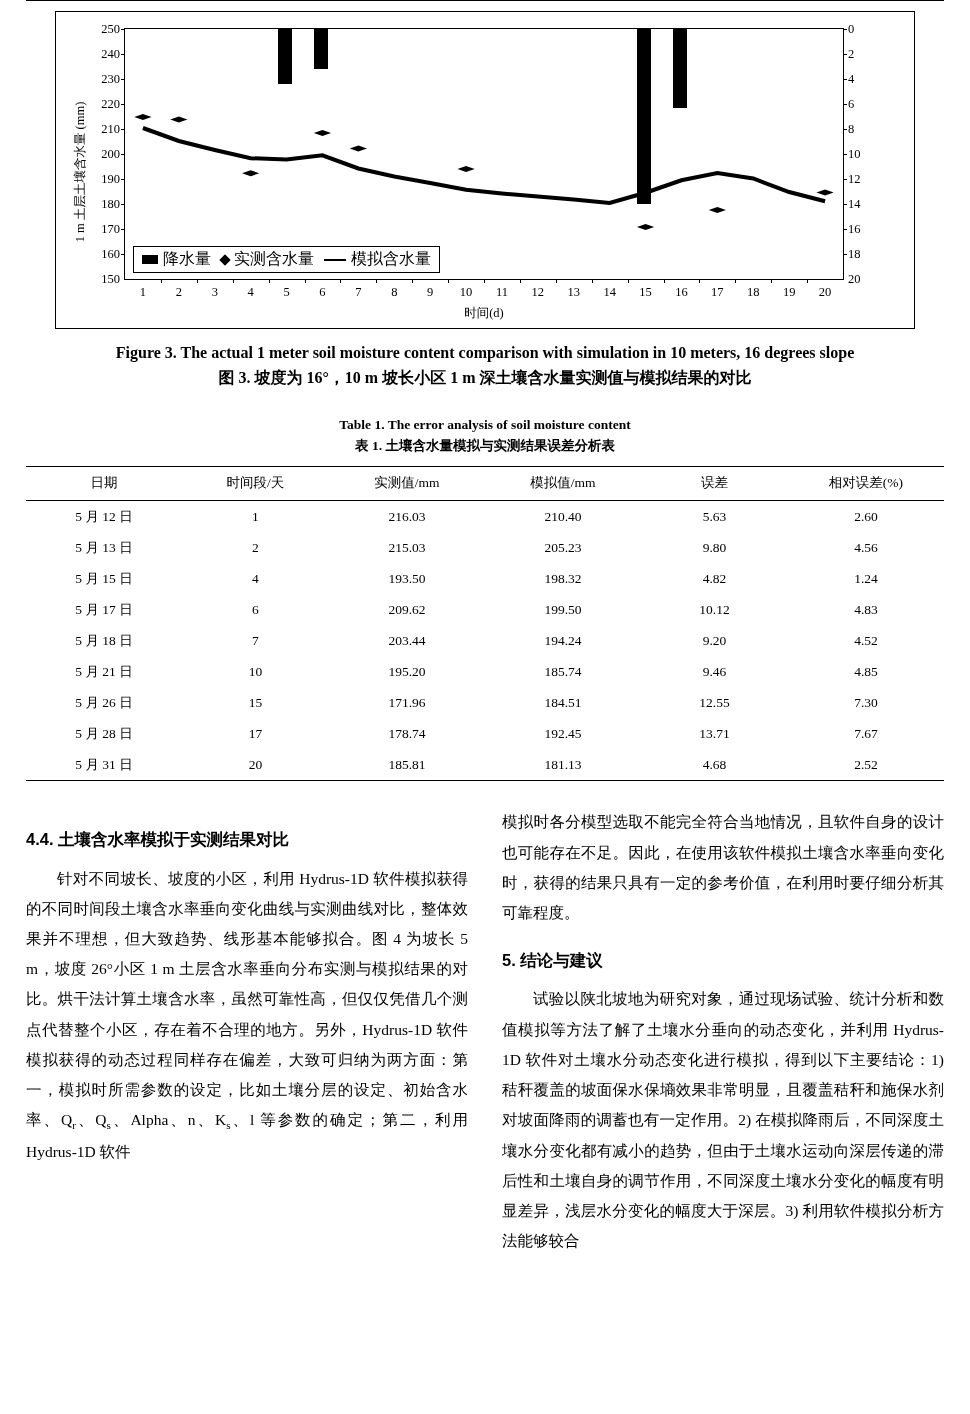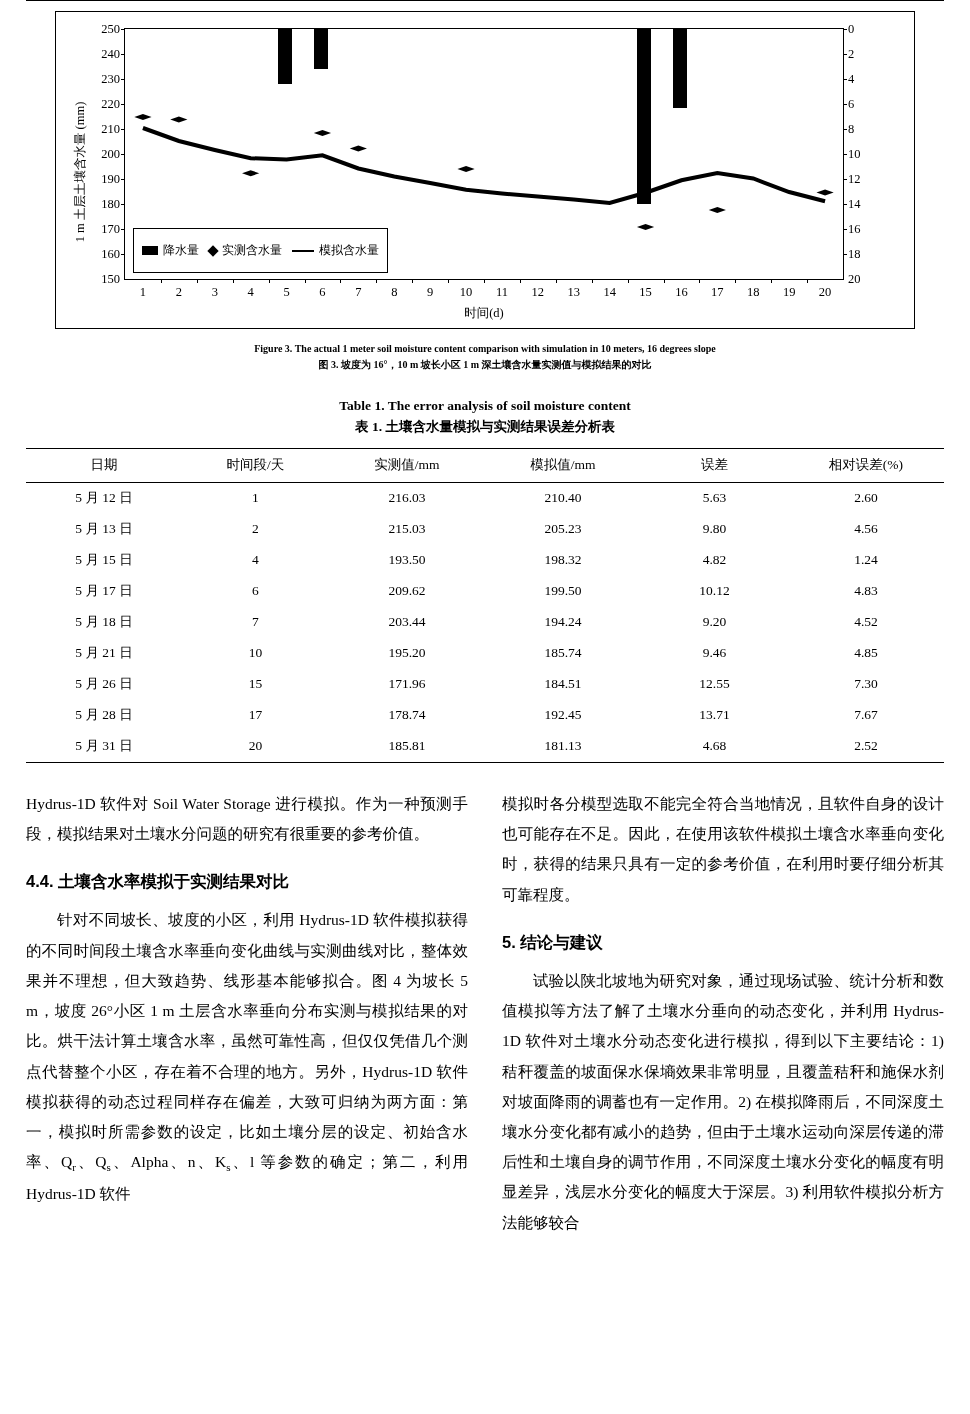--- a/index.html
+++ b/index.html
@@ -95,34 +95,34 @@
   .bar{
     position:absolute;
     background:#000;
     top:0;
   }
   .legend{
     position:absolute;
     left:8px;bottom:6px;
     border:1px solid #000;
     background:#fff;
-    padding:13px 8px;
-    font-size:12px;
+    padding:2px 8px;
+    font-size:16px;
     display:flex;
     align-items:center;
     gap:10px;
     white-space:nowrap;
   }
   .legend .item{display:flex;align-items:center;gap:5px;}
   .lg-bar{display:inline-block;width:16px;height:9px;background:#000;}
   .lg-dia{display:inline-block;width:8px;height:8px;background:#000;transform:rotate(45deg);}
   .lg-line{display:inline-block;width:22px;height:0;border-top:2px solid #000;}
   .figcap{
     text-align:center;
-    font-size:10px;
+    font-size:16px;
     font-weight:bold;
     margin-top:12px;
     line-height:1.55;
     font-family:"Liberation Serif", serif;
   }
   
   .tabcap{
     text-align:center;
     font-size:13.5px;
     font-weight:bold;
@@ -414,21 +414,20 @@
         <td>185.81</td>
         <td>181.13</td>
         <td>4.68</td>
         <td>2.52</td>
       </tr>
     </tbody>
   </table>
 
   <div class="cols">
     <div class="col">
-      <p>Hydrus-1D 软件对 Soil Water Storage 进行模拟。作为一种预测手段，模拟结果对土壤水分问题的研究有很重要的参考价值。</p>
       <div class="head2">4.4. 土壤含水率模拟于实测结果对比</div>
       <p class="indent"><span>针对不同坡长、坡度的小区，利用 Hydrus-1D 软件模拟获得的不同时间段土壤含水率垂向变化曲线与实测曲线对比，整体效果并不理想，但大致趋势、线形基本能够拟合。图 4 为坡长 5 m，坡度 26°小区 1 m 土层含水率垂向分布实测与模拟结果的对比。烘干法计算土壤含水率，虽然可靠性高，但仅仅凭借几个测点代替整个小区，存在着不合理的地方。另外，Hydrus-1D 软件模拟获得的动态过程同样存在偏差，大致可归纳为两方面：第一，模拟时所需参数的设定，比如土壤分层的设定、初始含水率、Q</span><sub>r</sub><span>、Q</span><sub>s</sub><span>、Alpha、n、K</span><sub>s</sub><span>、l 等参数的确定；第二，利用 Hydrus-1D 软件</span></p>
     </div>
     <div class="col">
       <p>模拟时各分模型选取不能完全符合当地情况，且软件自身的设计也可能存在不足。因此，在使用该软件模拟土壤含水率垂向变化时，获得的结果只具有一定的参考价值，在利用时要仔细分析其可靠程度。</p>
       <div class="head2">5. 结论与建议</div>
       <p class="indent">试验以陕北坡地为研究对象，通过现场试验、统计分析和数值模拟等方法了解了土壤水分垂向的动态变化，并利用 Hydrus-1D 软件对土壤水分动态变化进行模拟，得到以下主要结论：1) 秸秆覆盖的坡面保水保墒效果非常明显，且覆盖秸秆和施保水剂对坡面降雨的调蓄也有一定作用。2) 在模拟降雨后，不同深度土壤水分变化都有减小的趋势，但由于土壤水运动向深层传递的滞后性和土壤自身的调节作用，不同深度土壤水分变化的幅度有明显差异，浅层水分变化的幅度大于深层。3) 利用软件模拟分析方法能够较合</p>
     </div>
   </div>
 

